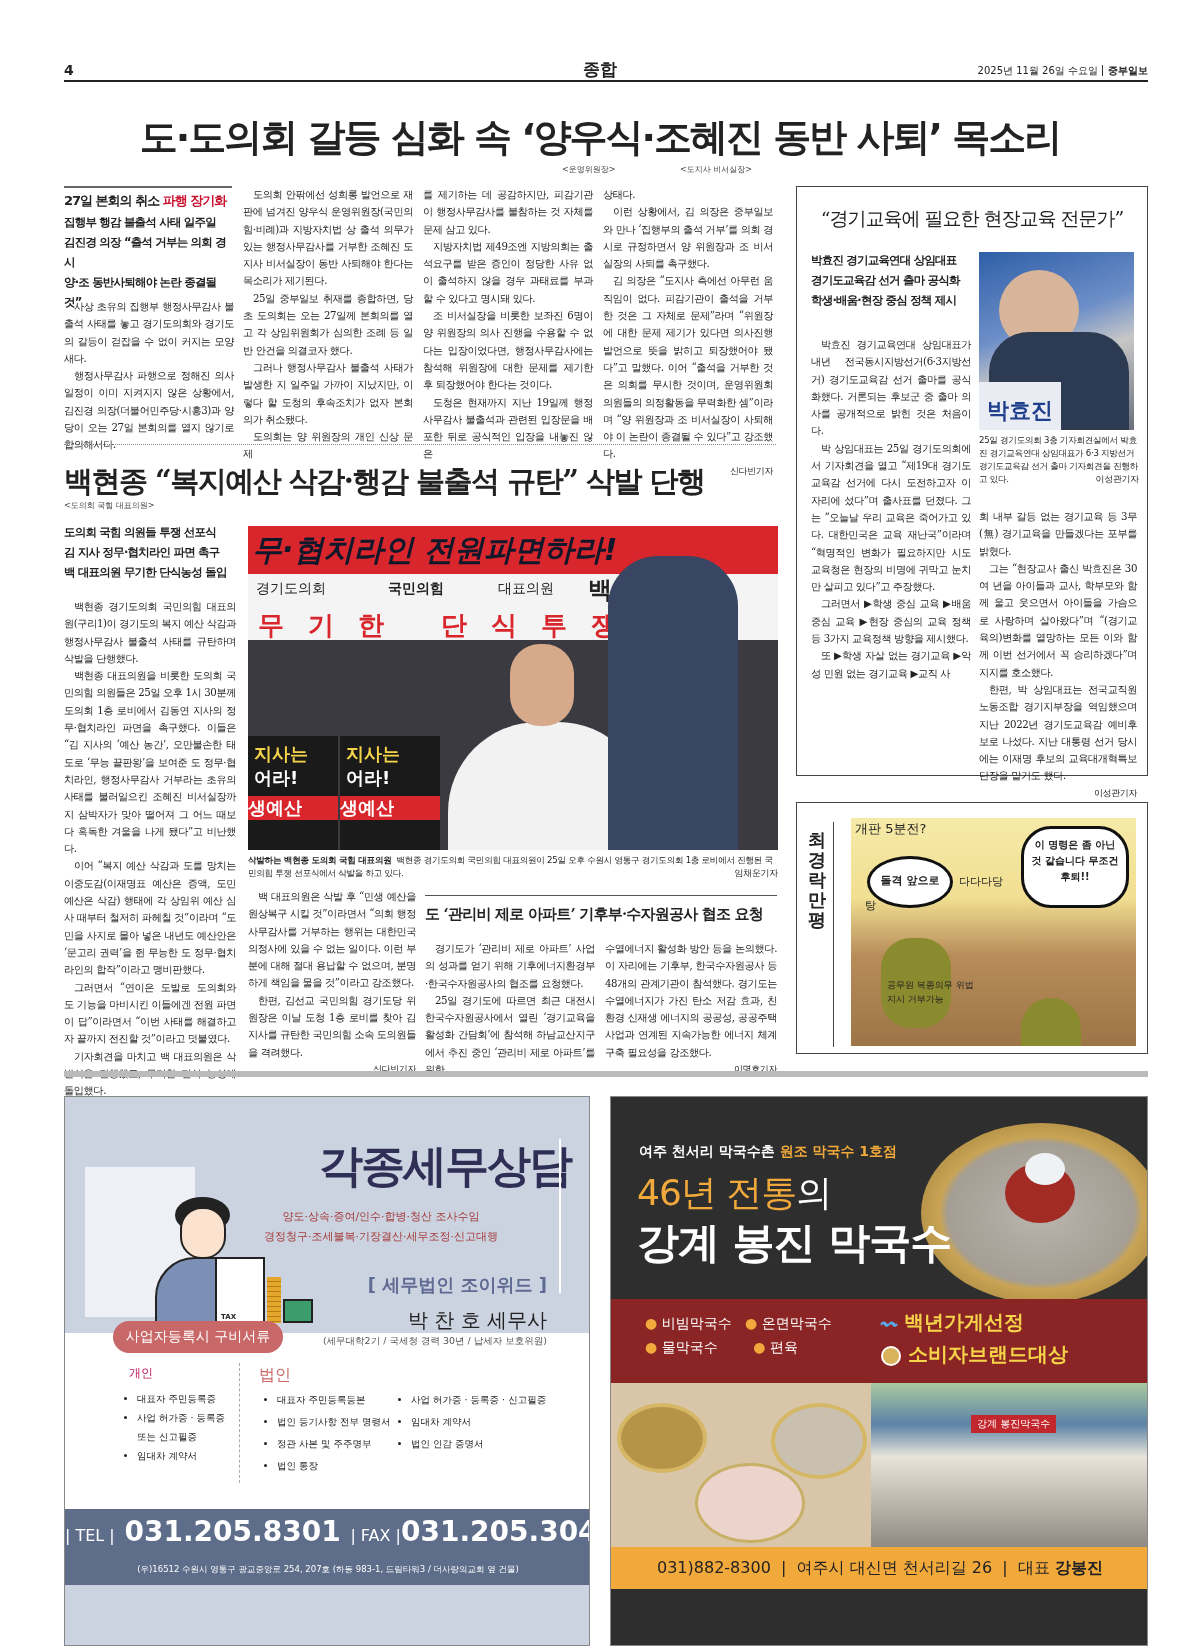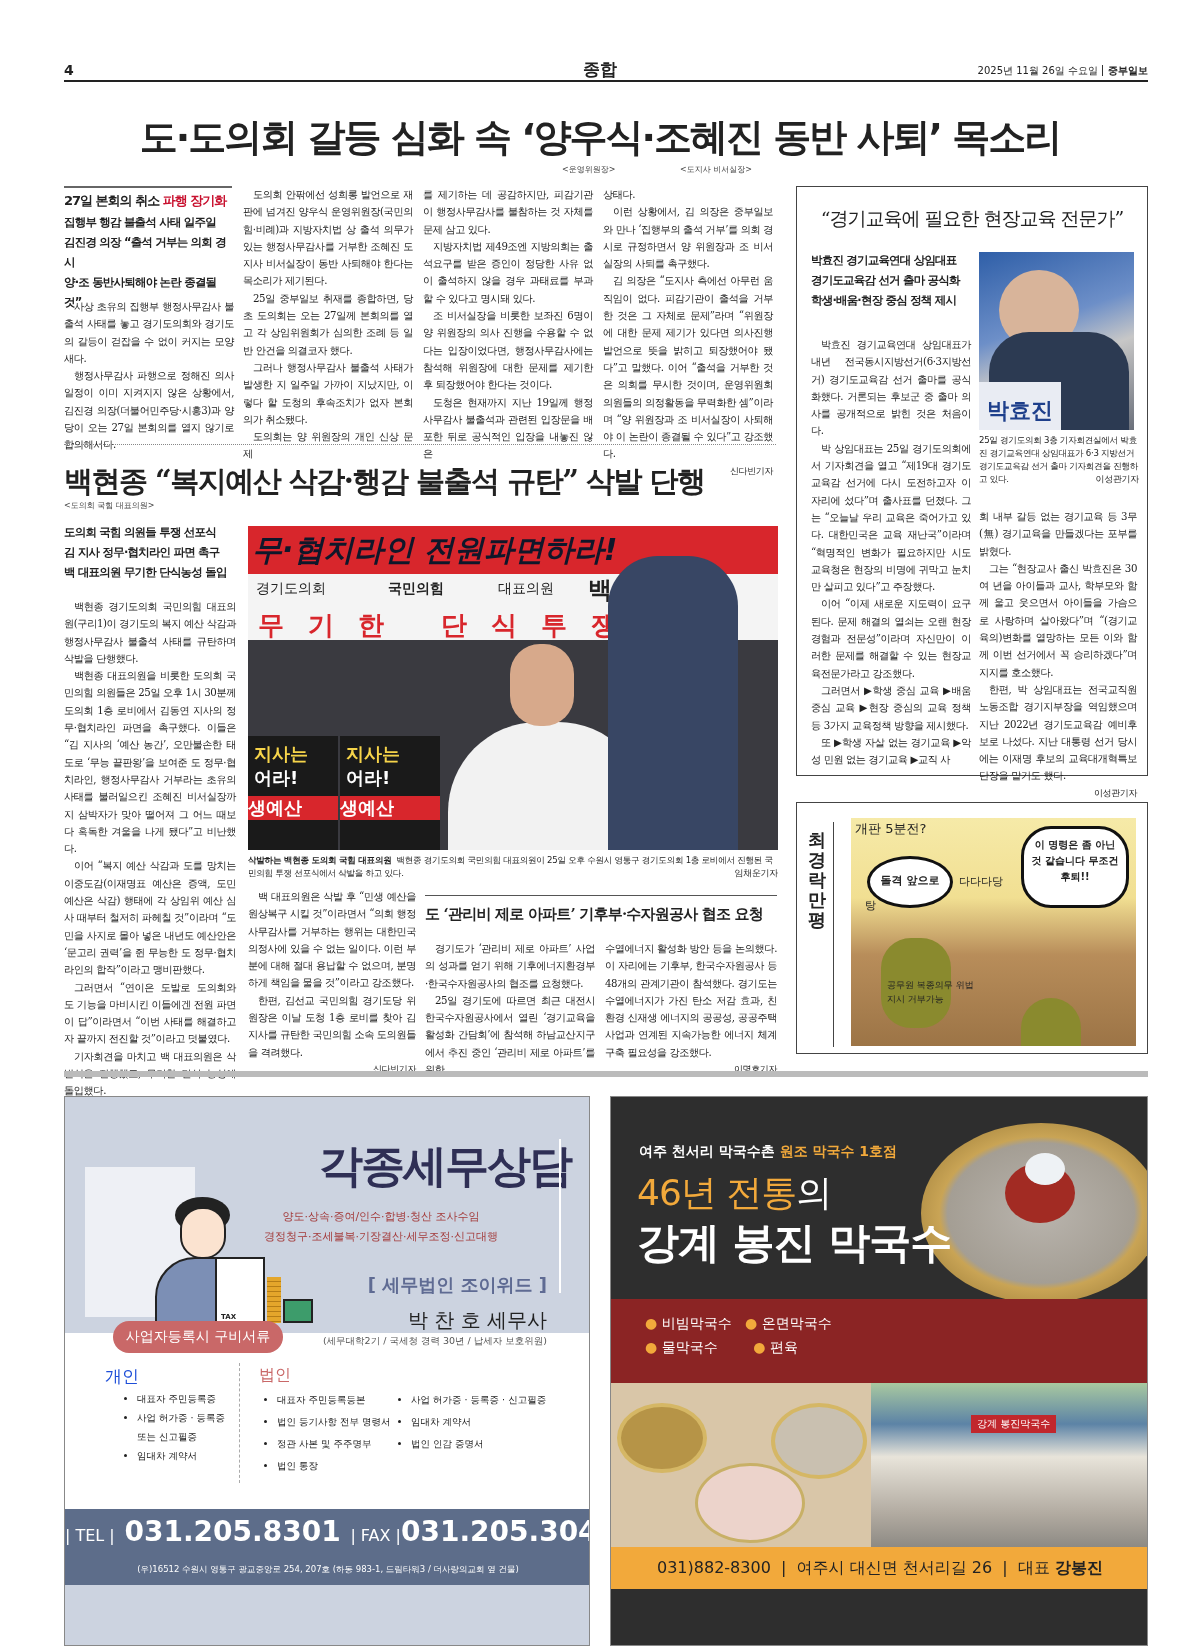--- a/index.html
+++ b/index.html
@@ -80,21 +80,20 @@
 </div>
 <div class="photo" style="left:979px;top:252px;width:155px;height:178px;background:linear-gradient(160deg,#2f5fa8 0%,#6d8fc8 40%,#c7c7c7 60%,#6a6f7a 100%)">
   <div style="position:absolute;left:20px;top:18px;width:80px;height:80px;border-radius:50%;background:#d8b49a"></div>
   <div style="position:absolute;left:10px;top:80px;width:140px;height:100px;border-radius:40px 40px 0 0;background:#2c3a52"></div>
   <div style="position:absolute;left:0;top:130px;width:82px;height:48px;background:#e9ecf3;color:#1e3f8b;font-family:'DejaVu Sans',sans-serif;font-weight:bold;font-size:22px;padding-top:14px;text-align:center">박효진</div>
 </div>
 <div class="caption" style="left:979px;top:434px;width:160px"><span>25일 경기도의회 3층 기자회견실에서 박효진 경기교육연대 상임대표가 6·3 지방선거 경기도교육감 선거 출마 기자회견을 진행하고 있다.</span> <span class="byline">이성관기자</span></div>
 <div class="col" style="left:811px;top:336px;width:160px">
   <p>박효진 경기교육연대 상임대표가 내년 전국동시지방선거(6·3지방선거) 경기도교육감 선거 출마를 공식화했다. 거론되는 후보군 중 출마 의사를 공개적으로 밝힌 것은 처음이다.</p>
   <p>박 상임대표는 25일 경기도의회에서 기자회견을 열고 “제19대 경기도교육감 선거에 다시 도전하고자 이 자리에 섰다”며 출사표를 던졌다. 그는 “오늘날 우리 교육은 죽어가고 있다. 대한민국은 교육 재난국”이라며 “혁명적인 변화가 필요하지만 시도교육청은 현장의 비명에 귀막고 눈치만 살피고 있다”고 주장했다.</p>
-  <p>이어 “이제 새로운 지도력이 요구된다. 문제 해결의 열쇠는 오랜 현장 경험과 전문성”이라며 자신만이 이러한 문제를 해결할 수 있는 현장교육전문가라고 강조했다.</p>
   <p>그러면서 ▶학생 중심 교육 ▶배움 중심 교육 ▶현장 중심의 교육 정책 등 3가지 교육정책 방향을 제시했다.</p>
   <p>또 ▶학생 자살 없는 경기교육 ▶악성 민원 없는 경기교육 ▶교직 사</p>
 </div>
 <div class="col" style="left:979px;top:508px;width:158px">
   <p style="text-indent:0">회 내부 갈등 없는 경기교육 등 3무(無) 경기교육을 만들겠다는 포부를 밝혔다.</p>
   <p>그는 “현장교사 출신 박효진은 30여 년을 아이들과 교사, 학부모와 함께 울고 웃으면서 아이들을 가슴으로 사랑하며 살아왔다”며 “(경기교육의)변화를 열망하는 모든 이와 함께 이번 선거에서 꼭 승리하겠다”며 지지를 호소했다.</p>
   <p>한편, 박 상임대표는 전국교직원노동조합 경기지부장을 역임했으며 지난 2022년 경기도교육감 예비후보로 나섰다. 지난 대통령 선거 당시에는 이재명 후보의 교육대개혁특보단장을 맡기도 했다.</p>
   <span class="byline">이성관기자</span>
 </div>
 
@@ -182,21 +181,21 @@
   <div style="position:absolute;left:494px;top:42px;width:2px;height:154px;background:#fff"></div>
   <div class="sans" style="position:absolute;left:150px;top:110px;width:332px;text-align:center;font-size:11px;color:#a33a3a;line-height:20px">
       <div>양도·상속·증여/인수·합병·청산 조사수임</div>
       <div>경정청구·조세불복·기장결산·세무조정·신고대행</div>
     </div>
   <div class="sans" style="position:absolute;left:250px;top:176px;width:232px;text-align:right;font-size:18px;font-weight:bold;color:#5f6b93">[ 세무법인 조이위드 ]</div>
   <div class="sans" style="position:absolute;left:250px;top:210px;width:232px;text-align:right;font-size:20px;color:#222">박 찬 호 세무사</div>
   <div class="sans" style="position:absolute;left:0;top:236px;width:526px;height:226px;background:#fff"></div>
   <div class="sans" style="position:absolute;left:230px;top:238px;width:252px;text-align:right;font-size:9.5px;color:#555">(세무대학2기 / 국세청 경력 30년 / 납세자 보호위원)</div>
   <div class="sans" style="position:absolute;left:48px;top:224px;width:170px;height:32px;border-radius:16px;background:#c96868;color:#fff;text-align:center;font-size:14px;padding-top:7px">사업자등록시 구비서류</div>
-  <div class="sans" style="position:absolute;left:40px;top:268px;color:#1d4ed8;font-size:17px">개인</div>
+  <div class="sans" style="position:absolute;left:64px;top:268px;color:#be185d;font-size:12px">개인</div>
   <ul class="sans" style="position:absolute;left:60px;top:292px;width:110px;font-size:9.5px;line-height:19px;padding-left:12px">
     <li>대표자 주민등록증</li>
     <li>사업 허가증 · 등록증 또는 신고필증</li>
     <li>임대차 계약서</li>
   </ul>
   <div style="position:absolute;left:174px;top:266px;height:120px;border-left:1px dashed #aaa"></div>
   <div class="sans" style="position:absolute;left:194px;top:268px;color:#c96868;font-size:16px">법인</div>
   <ul class="sans" style="position:absolute;left:200px;top:292px;width:130px;font-size:9.5px;line-height:22px;padding-left:12px">
     <li>대표자 주민등록등본</li>
     <li>법인 등기사항 전부 명령서</li>
@@ -220,20 +219,24 @@
     <div style="position:absolute;left:104px;top:30px;width:40px;height:32px;border-radius:50%;background:#eef2f5"></div>
   </div>
   <div class="sans" style="position:absolute;left:28px;top:46px;font-size:14px;font-weight:bold;color:#fff"><span>여주 천서리 막국수촌</span> <span style="color:#f2a93b">원조 막국수 1호점</span></div>
   <div class="sans" style="position:absolute;left:26px;top:72px;font-size:36px;font-weight:normal;color:#f2a93b;letter-spacing:-1px"><span>46년 전통</span><span style="color:#fff">의</span></div>
   <div class="sans" style="position:absolute;left:26px;top:118px;font-size:42px;font-weight:bold;color:#fff;letter-spacing:-1px">강계 봉진 막국수</div>
   <div style="position:absolute;left:0;top:202px;width:538px;height:84px;background:#8b2424"></div>
   <div class="sans" style="position:absolute;left:34px;top:214px;width:200px;font-size:14px;color:#fff;line-height:24px">
     <span style="color:#f2a93b">●</span> <span>비빔막국수</span>&nbsp;&nbsp; <span style="color:#f2a93b">●</span> <span>온면막국수</span><br>
     <span style="color:#f2a93b">●</span> <span>물막국수</span>&nbsp;&nbsp;&nbsp;&nbsp;&nbsp;&nbsp;&nbsp; <span style="color:#f2a93b">●</span> <span>편육</span>
   </div>
+  <div class="sans" style="position:absolute;left:270px;top:210px;width:260px;font-size:20px;font-weight:bold;color:#f6d44a;line-height:30px">
+    <div><span style="color:#5aa7e8;font-size:16px">〰</span> <span>백년가게선정</span></div>
+    <div><span style="display:inline-block;width:20px;height:20px;border-radius:50%;background:#d9b35c;border:2px solid #fff;vertical-align:middle"></span> <span>소비자브랜드대상</span></div>
+  </div>
   <div style="position:absolute;left:0;top:286px;width:260px;height:164px;background:#d9c6a8">
     <div style="position:absolute;left:6px;top:20px;width:90px;height:70px;border-radius:50%;background:#b69447;border:4px solid #d5b765"></div>
     <div style="position:absolute;left:160px;top:20px;width:96px;height:76px;border-radius:50%;background:#c9c0b0;border:4px solid #d5b765"></div>
     <div style="position:absolute;left:84px;top:80px;width:110px;height:80px;border-radius:50%;background:#ecd3cb;border:3px solid #c8b066"></div>
   </div>
   <div style="position:absolute;left:260px;top:286px;width:278px;height:164px;background:linear-gradient(180deg,#a9c9a0 0%,#5c83a6 25%,#e8e4da 45%,#b1aaa0 80%,#8d8a84 100%)">
     <div class="sans" style="position:absolute;left:100px;top:32px;background:#c1272d;color:#fff;font-size:10px;padding:2px 6px">강계 봉진막국수</div>
   </div>
   <div class="sans" style="position:absolute;left:0;top:450px;width:538px;height:42px;background:#f2a93b;text-align:center;font-size:16px;padding-top:11px;color:#222">
     <span>031)882-8300</span> &nbsp;|&nbsp; <span>여주시 대신면 천서리길 26</span> &nbsp;|&nbsp; <span>대표</span> <b>강봉진</b>

